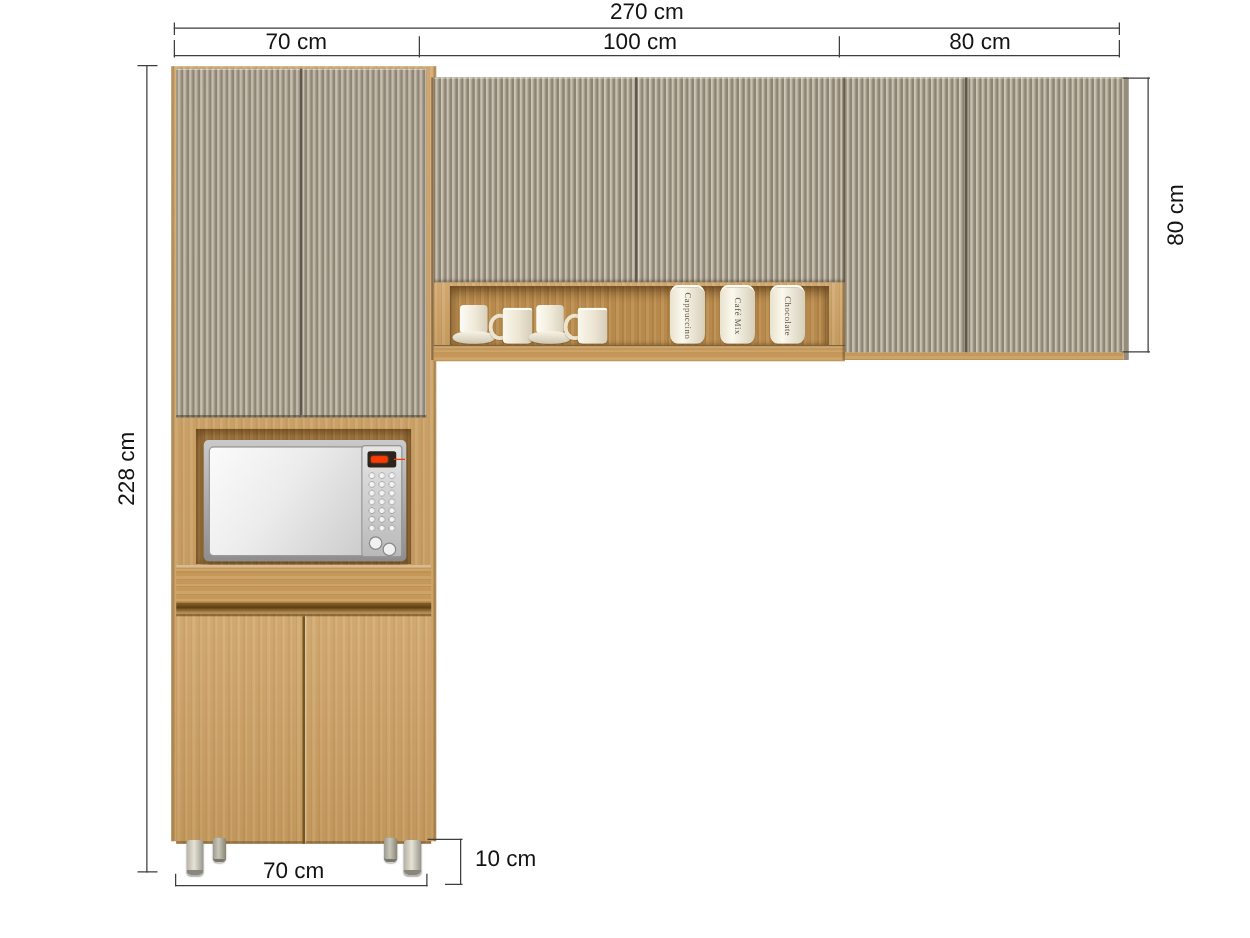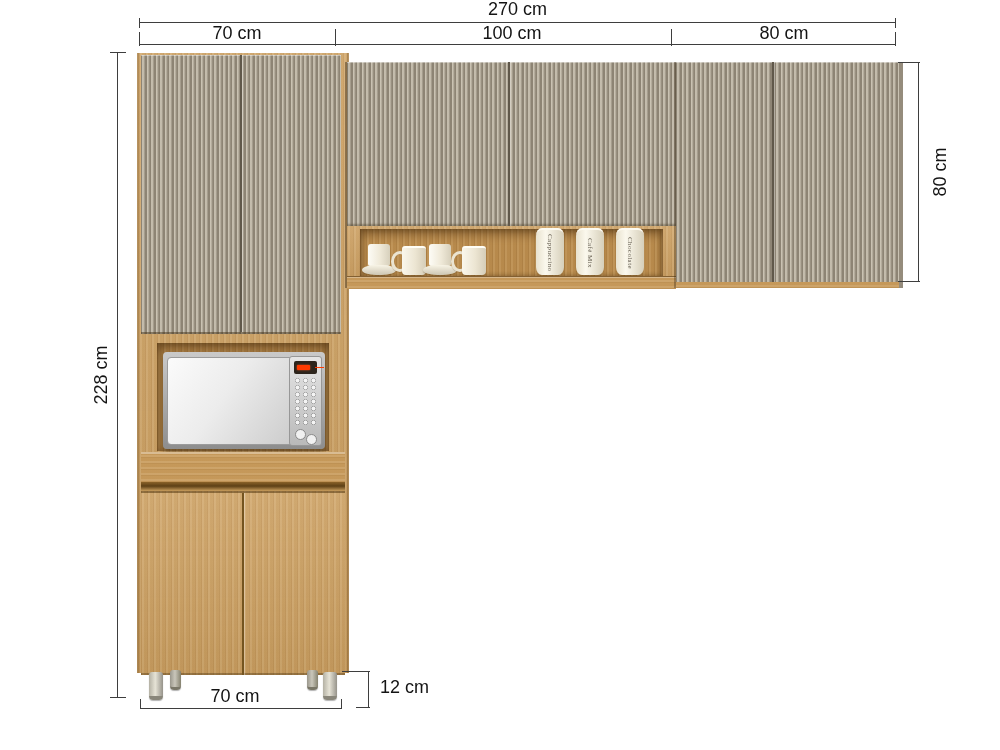--- a/index.html
+++ b/index.html
@@ -188,17 +188,17 @@
 
   <div class="dim dline-h" style="left:128px;top:708px;width:202px;">
     <div class="tick-v" style="left:0;top:-10px;height:10px;"></div>
     <div class="tick-v" style="left:201px;top:-10px;height:10px;"></div>
     <div class="dlabel" style="left:47%;top:-3px;transform:translate(-50%,-100%);">70 cm</div>
   </div>
 
   <div class="dim dline-v" style="left:356px;top:671px;height:37px;">
     <div class="tick-h" style="left:-27px;top:0;width:28px;"></div>
     <div class="tick-h" style="left:-13px;top:36px;width:14px;"></div>
-    <div class="dlabel" style="left:11px;top:42%;transform:translateY(-50%);">12 cm</div>
+    <div class="dlabel" style="left:11px;top:42%;transform:translateY(-50%);">10 cm</div>
   </div>
 
 
 </div>
 
 </body></html>

